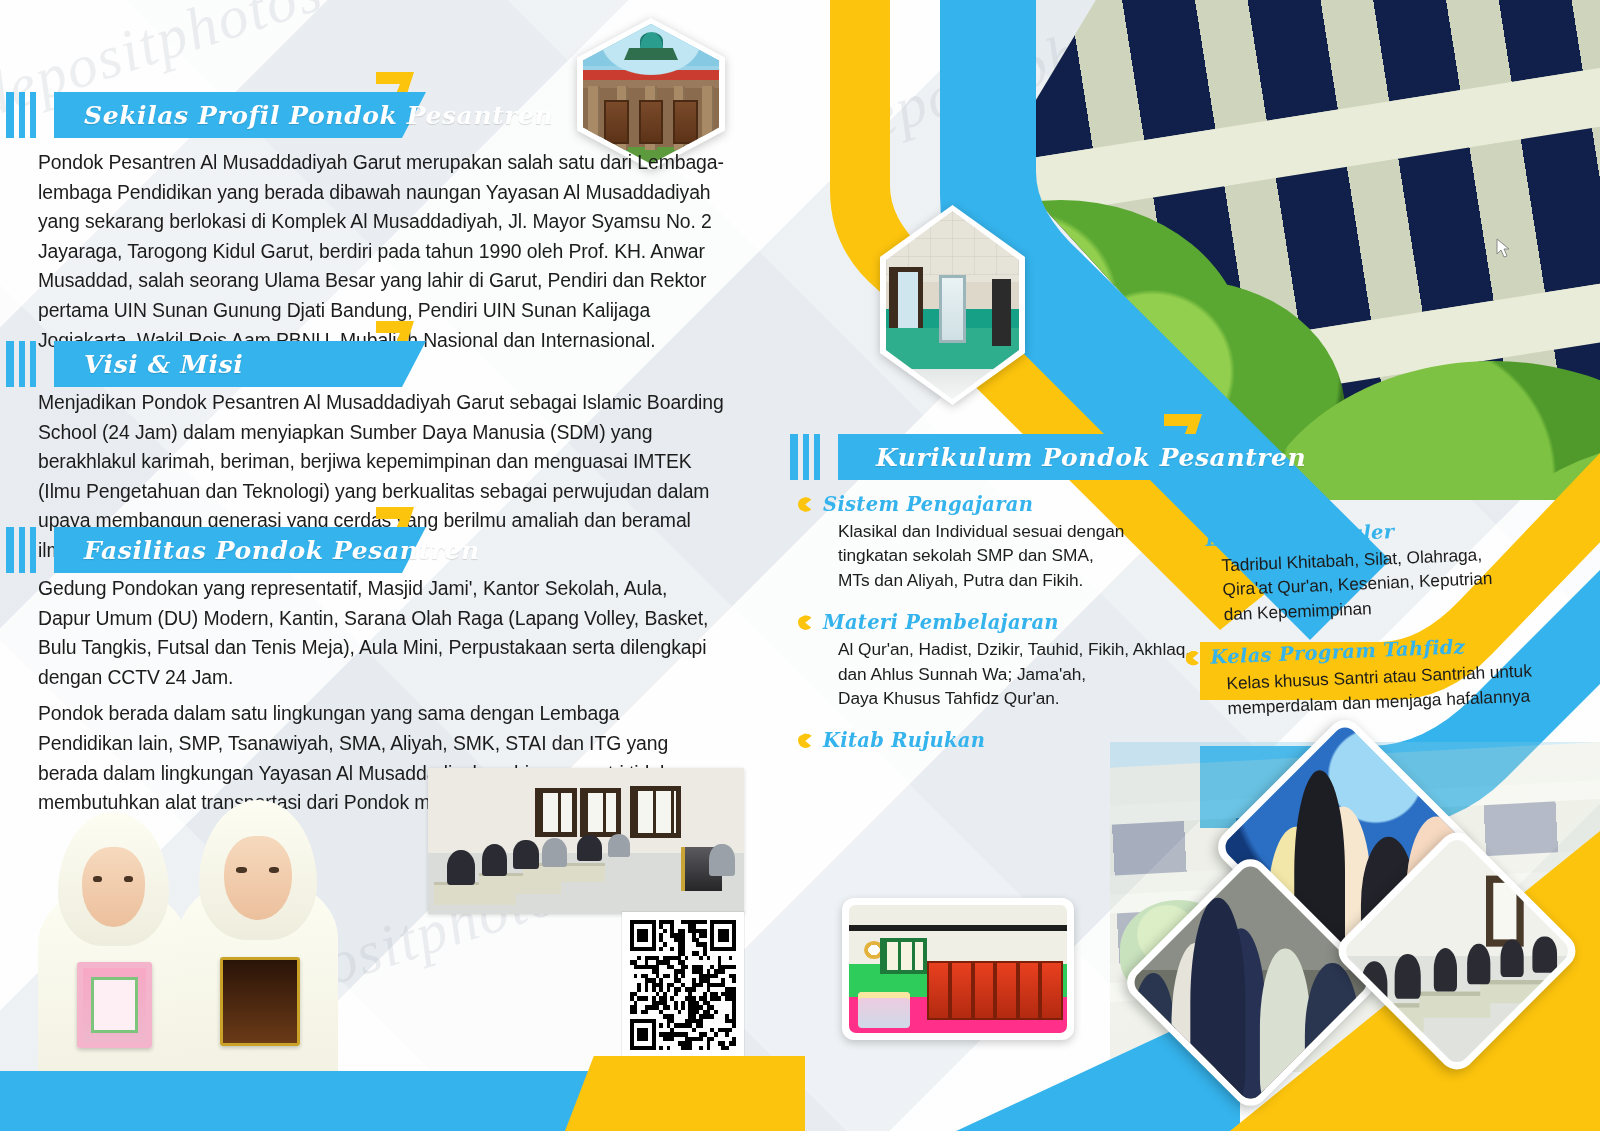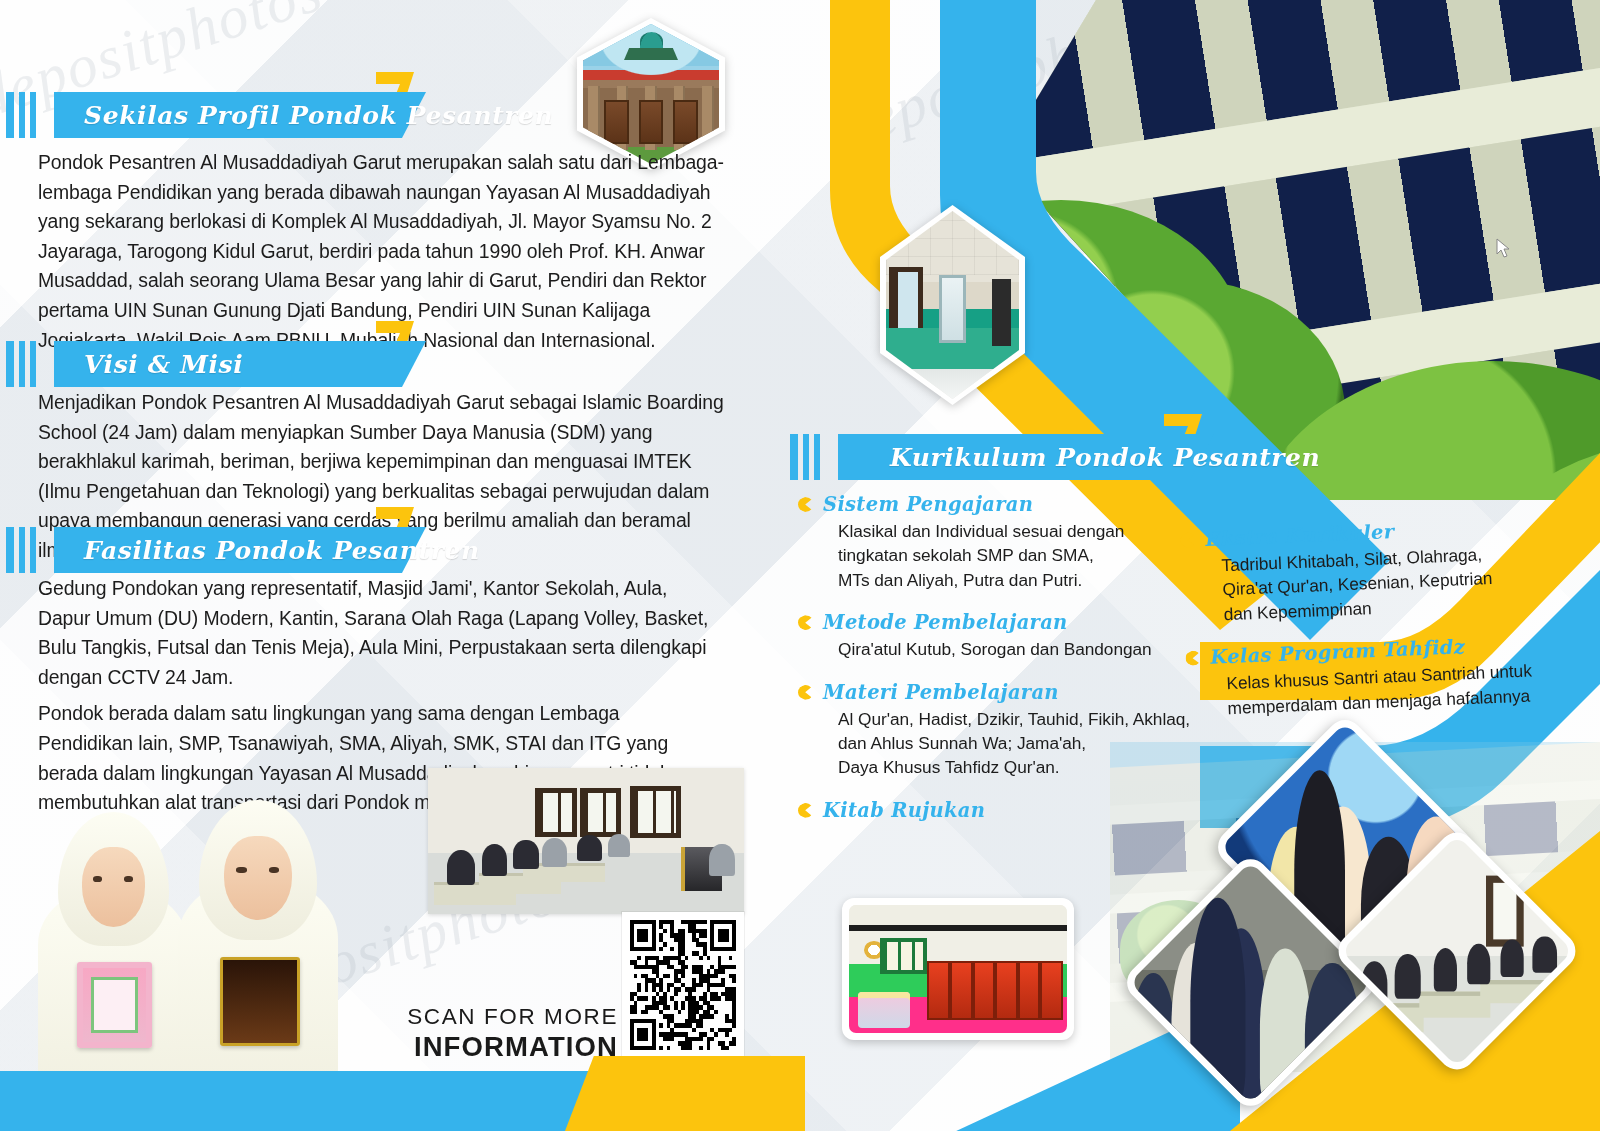--- a/index.html
+++ b/index.html
@@ -277,38 +277,31 @@
         <svg width="58" height="66" viewBox="0 0 58 66">
             <path d="M2 2 H40 L20 64 H6 L26 14 H2 Z" fill="#fcc40d"></path>
           </svg>
       </div>
       <div class="stripes">
           <i></i>
           <i></i>
           <i></i>
         </div>
       <div class="bar" style="width:352px;"></div>
-      <div class="title" style="left:82px;">Kurikulum Pondok Pesantren</div>
+      <div class="title" style="left:68px;">Kurikulum Pondok Pesantren</div>
     </div>
 
     <div id="curr-left" style="position:absolute; left:18px; top:492px; width:420px;">
         <div style="position: relative; margin-bottom: 18px;">
           <span style="position: absolute; left: 0px; top: 5px; width: 15px; height: 15px; background: rgb(252, 196, 13); border-radius: 50%; clip-path: polygon(100% 8%, 48% 50%, 100% 92%, 46% 100%, 0px 78%, 0px 22%, 46% 0px);"></span>
           <div style="margin-left: 25px; color: rgb(53, 179, 236); font-family: &quot;DejaVu Serif&quot;, serif; font-style: italic; font-weight: bold; font-size: 19.5px; letter-spacing: 0.3px; line-height: 25px;">Sistem Pengajaran</div>
           <div style="margin-left: 40px; margin-top: 2px; color: rgb(28, 28, 28); font-size: 17.3px; line-height: 24.4px; letter-spacing: -0.05px;">
             <div>Klasikal dan Individual sesuai dengan</div>
             <div>tingkatan sekolah SMP dan SMA,</div>
-            <div>MTs dan Aliyah, Putra dan Putri.</div>
-          </div>
-        </div>
-        <div style="position: relative; margin-bottom: 18px;">
-          <span style="position: absolute; left: 0px; top: 5px; width: 15px; height: 15px; background: rgb(252, 196, 13); border-radius: 50%; clip-path: polygon(100% 8%, 48% 50%, 100% 92%, 46% 100%, 0px 78%, 0px 22%, 46% 0px);"></span>
-          <div style="margin-left: 25px; color: rgb(53, 179, 236); font-family: &quot;DejaVu Serif&quot;, serif; font-style: italic; font-weight: bold; font-size: 19.5px; letter-spacing: 0.3px; line-height: 25px;">Metode Pembelajaran</div>
-          <div style="margin-left: 40px; margin-top: 2px; color: rgb(28, 28, 28); font-size: 17.3px; line-height: 24.4px; letter-spacing: -0.05px;">
-            <div>Qira'atul Kutub, Sorogan dan Bandongan</div>
+            <div>MTs dan Aliyah, Putra dan Fikih.</div>
           </div>
         </div>
         <div style="position: relative; margin-bottom: 18px;">
           <span style="position: absolute; left: 0px; top: 5px; width: 15px; height: 15px; background: rgb(252, 196, 13); border-radius: 50%; clip-path: polygon(100% 8%, 48% 50%, 100% 92%, 46% 100%, 0px 78%, 0px 22%, 46% 0px);"></span>
           <div style="margin-left: 25px; color: rgb(53, 179, 236); font-family: &quot;DejaVu Serif&quot;, serif; font-style: italic; font-weight: bold; font-size: 19.5px; letter-spacing: 0.3px; line-height: 25px;">Materi Pembelajaran</div>
           <div style="margin-left: 40px; margin-top: 2px; color: rgb(28, 28, 28); font-size: 17.3px; line-height: 24.4px; letter-spacing: -0.05px;">
             <div>Al Qur'an, Hadist, Dzikir, Tauhid, Fikih, Akhlaq,</div>
             <div>dan Ahlus Sunnah Wa; Jama'ah,</div>
             <div>Daya Khusus Tahfidz Qur'an.</div>
           </div>
@@ -541,24 +534,20 @@
       </div>
       <div class="girl b" style="left:150px; width:160px; height:280px;">
         <div class="robe"></div>
           <div class="hood"></div>
           <div class="face"></div>
         <div class="smile"></div>
           <div class="bk"></div>
       </div>
     </div>
 
-    <div class="scan" style="left:398px; top:1004px; width:220px;">
-      <div class="l1">SCAN FOR MORE</div>
-      <div class="l2">INFORMATION</div>
-    </div>
     <div class="qr" id="qrbox" style="left:622px; top:912px; width:122px; height:146px;">
       <div class="grid" id="qrgrid" style="grid-template-columns: repeat(29, 1fr); grid-template-rows: repeat(29, 1fr);">
           <i></i>
           <i></i>
           <i></i>
           <i></i>
           <i></i>
           <i></i>
           <i></i>
           <i style="background: rgb(255, 255, 255);"></i>

